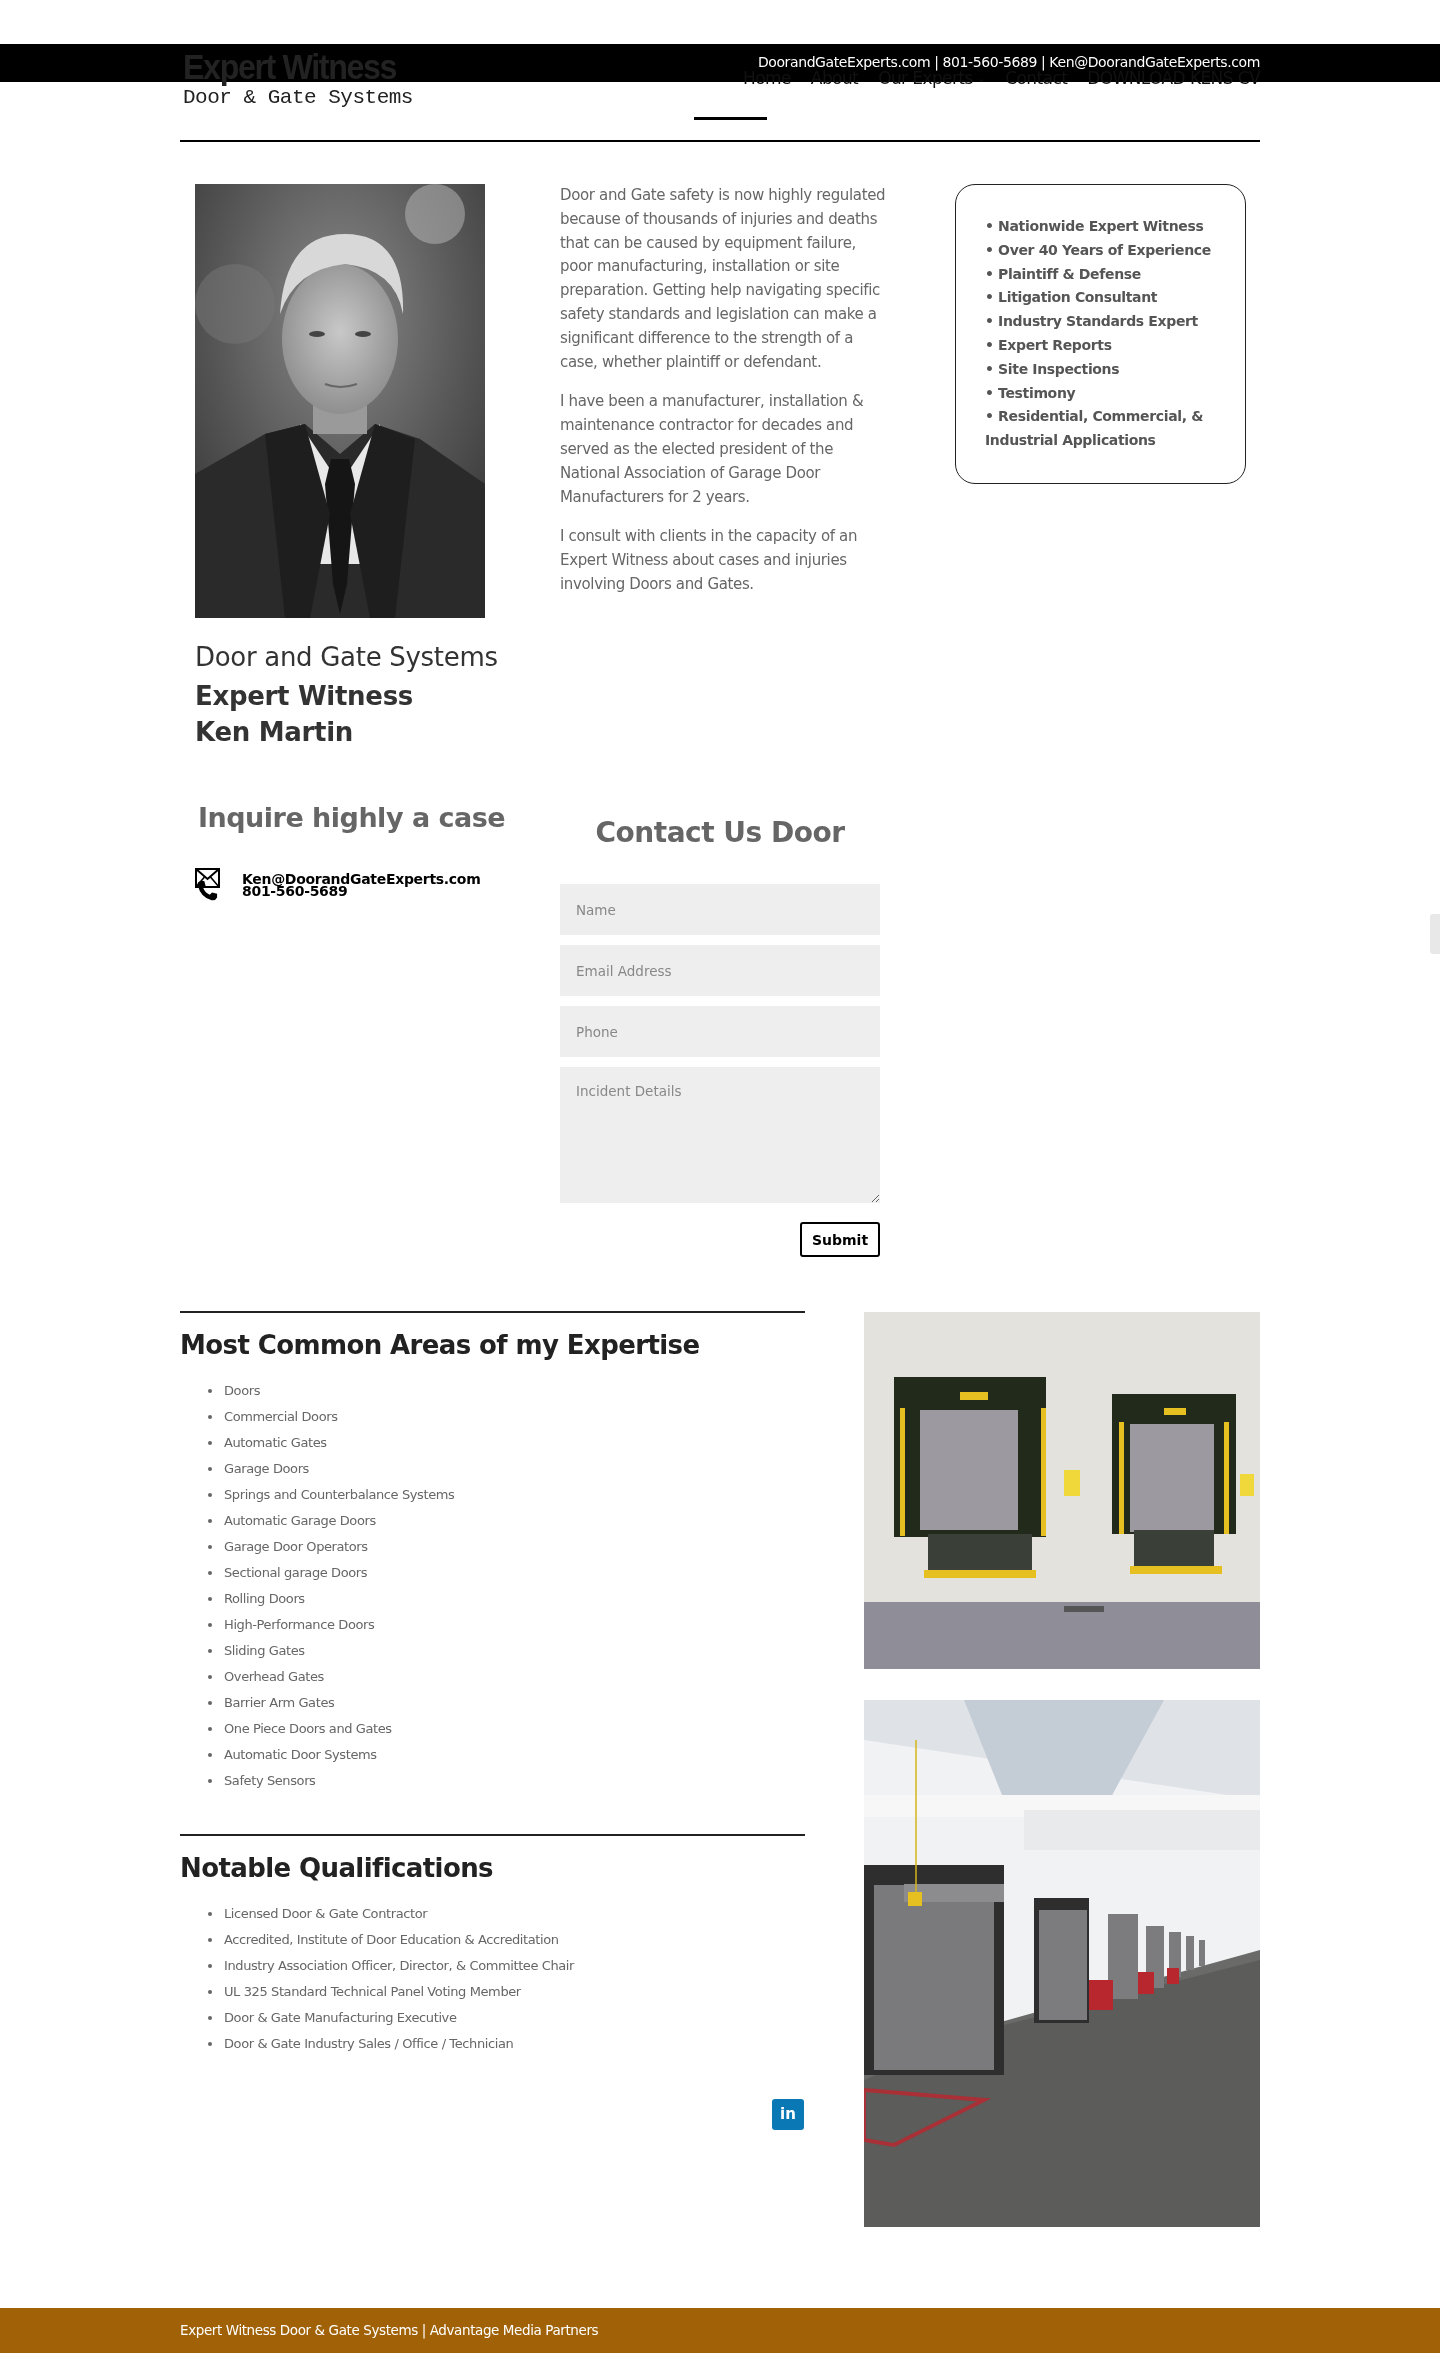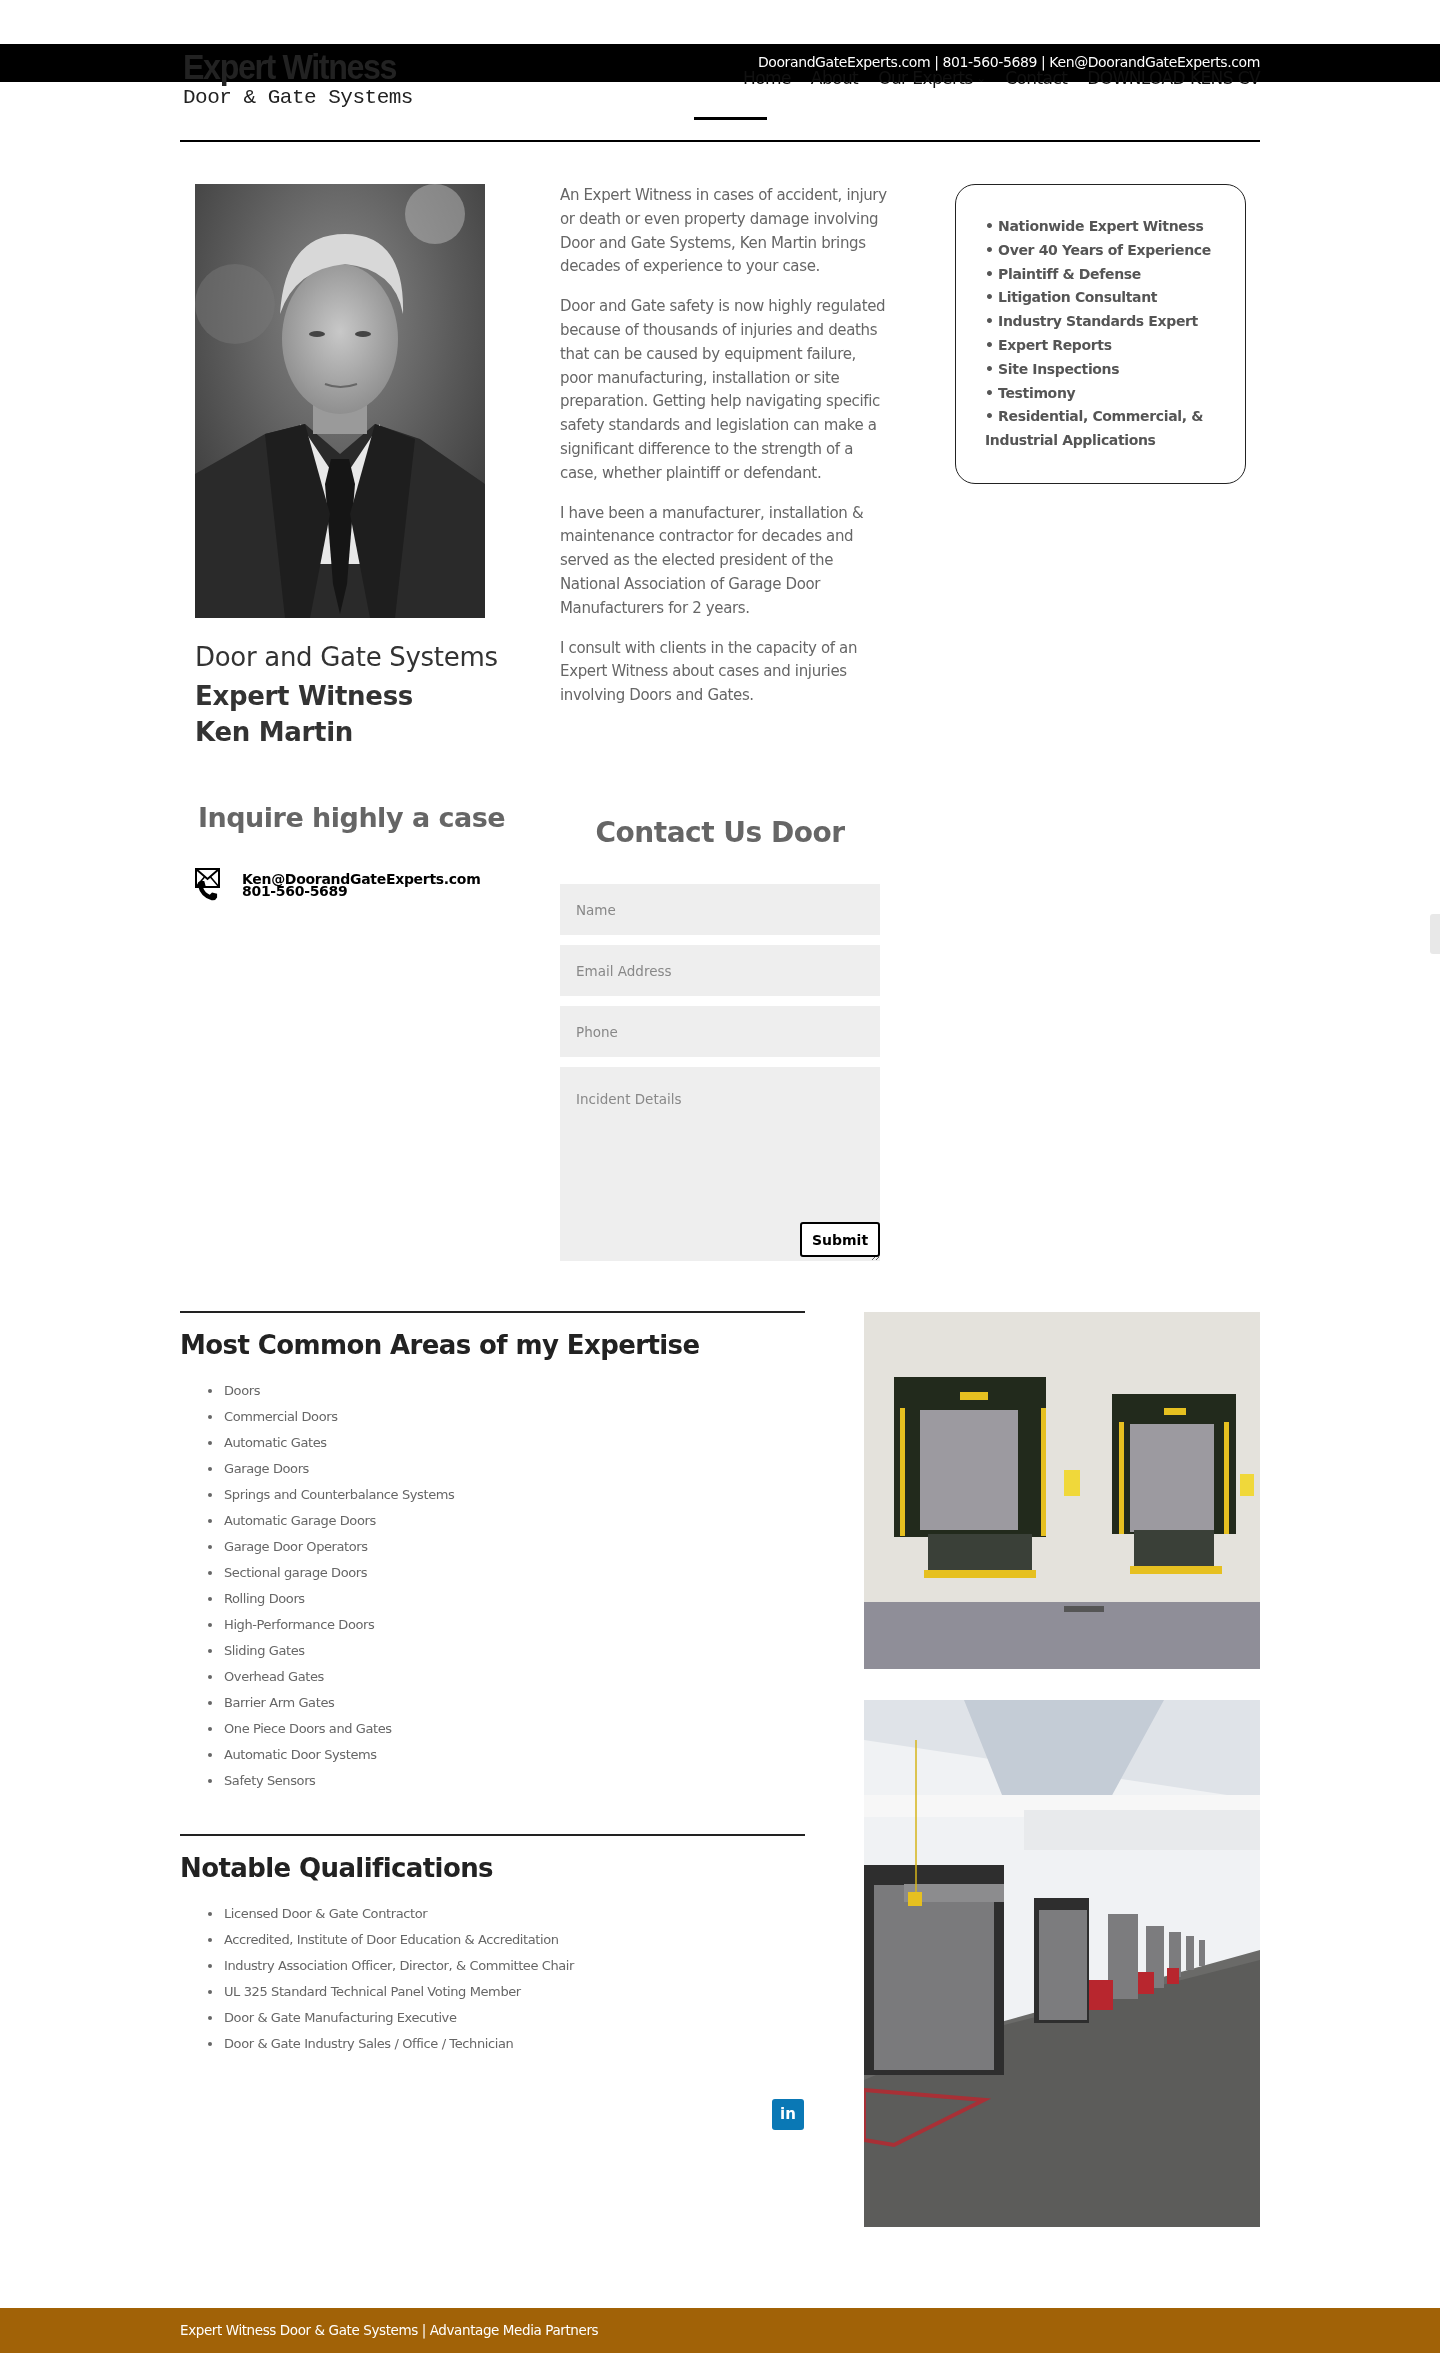--- a/index.html
+++ b/index.html
@@ -46,21 +46,21 @@
   .feature-box { position: absolute; left: 955px; top: 184px; width: 291px; height: 300px; border: 1.5px solid #222; border-radius: 20px; padding: 30px 0 0 29px; }
   .feature-box li { list-style: none; font-family: "DejaVu Sans", sans-serif; font-weight: bold; font-size: 14px; line-height: 23.8px; color: #555; letter-spacing: -0.35px; }
 
   
   .form-title { position: absolute; left: 560px; top: 816px; width: 320px; text-align: center; font-family: "DejaVu Sans", sans-serif; font-weight: bold; font-size: 28px; color: #666; letter-spacing: -0.5px; }
   .field { position: absolute; left: 560px; width: 320px; height: 51px; background: #eee; border: none; font-family: "DejaVu Sans", sans-serif; font-size: 13.5px; color: #888; padding: 0 16px; outline: none; }
   .field::placeholder { color: #888; }
   .field.name { top: 884px; }
   .field.email { top: 945px; }
   .field.phone { top: 1006px; }
-  .field.details { top: 1067px; height: 194px; padding-top: 24px; resize: vertical; }
+  .field.details { top: 1067px; height: 136px; padding-top: 16px; resize: vertical; }
   .submit { position: absolute; left: 800px; top: 1222px; width: 80px; height: 35px; background: #fff; border: 2px solid #000; border-radius: 3px; font-family: "DejaVu Sans", sans-serif; font-weight: bold; font-size: 14px; color: #000; cursor: pointer; }
 
   
   .rule { position: absolute; left: 180px; width: 625px; height: 2px; background: #222; }
   .rule.r1 { top: 1311px; }
   .rule.r2 { top: 1834px; }
   .sec-title { position: absolute; left: 180px; font-family: "DejaVu Sans", sans-serif; font-weight: bold; font-size: 26px; color: #222; letter-spacing: -0.6px; }
   .sec-title.t1 { top: 1330px; }
   .sec-title.t2 { top: 1853px; }
   .bullets { position: absolute; left: 224px; list-style: none; }
@@ -163,21 +163,20 @@
 <div class="contact-line phone">
   <span class="ico">
     <svg viewBox="0 0 24 24" width="24" height="22">
         <path d="M5 1 L9 1 L10.5 6.5 L8 9 Q10 14 15 16 L17.5 13.5 L23 15 L23 19 Q21 23 17 22 Q5 19 2 6 Q1 2 5 1 Z" fill="#000"></path>
       </svg>
   </span>
   <a class="txt">801-560-5689</a>
 </div>
 
 <div class="intro">
-  <p> An Expert Witness in cases of accident, injury or death or even property damage involving Door and Gate Systems, Ken Martin brings decades of experience to your case.</p>
   <p>Door and Gate safety is now highly regulated because of thousands of injuries and deaths that can be caused by equipment failure, poor manufacturing, installation or site preparation. Getting help navigating specific safety standards and legislation can make a significant difference to the strength of a case, whether plaintiff or defendant.</p>
   <p>I have been a manufacturer, installation &amp; maintenance contractor for decades and served as the  elected president of the National Association of Garage Door Manufacturers for 2 years.</p>
   <p>I consult with clients in the capacity of an Expert Witness about cases and injuries involving Doors and Gates.</p>
 </div>
 
 <div class="feature-box">
   <ul>
     <li>• Nationwide Expert Witness</li>
     <li>• Over 40 Years of Experience</li>
     <li>• Plaintiff &amp; Defense</li>

